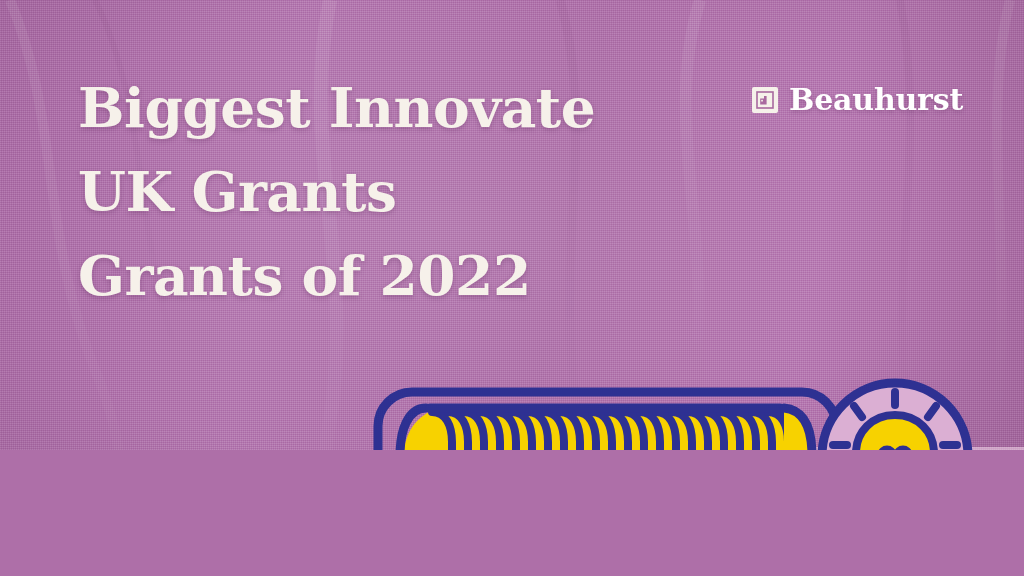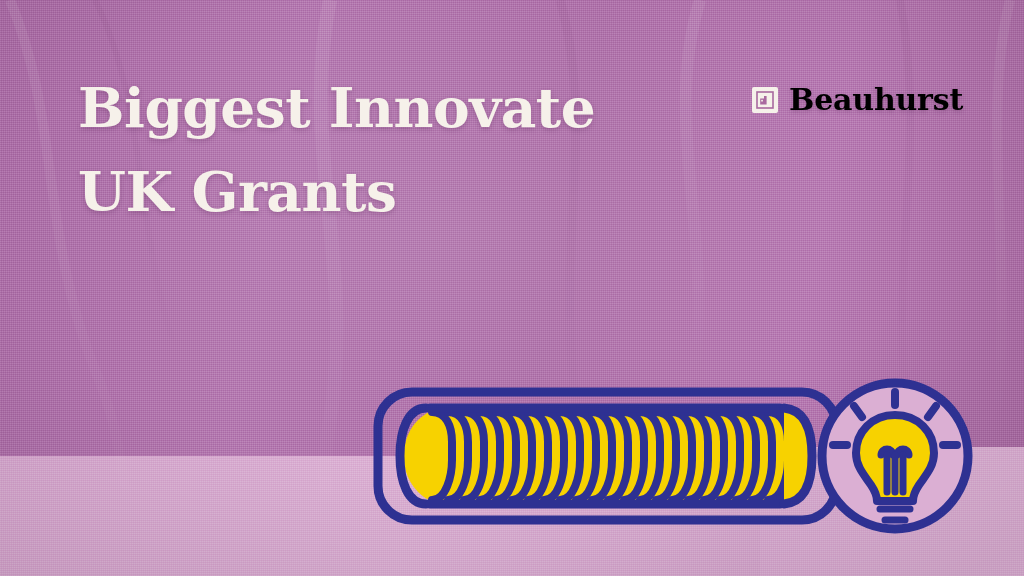--- a/index.html
+++ b/index.html
@@ -6,21 +6,21 @@
   * { margin:0; padding:0; box-sizing:border-box; }
   html,body { width:1024px; height:576px; overflow:hidden; }
   body {
     font-family:"Liberation Serif", serif;
     background:#AE6FA8;
   }
 
   #banner {
     position:relative;
     width:1024px;
-    height:576px;
+    height:450px;
     overflow:hidden;
     background:#AE6FA8;
   }
 
   
   .band-top {
     position:absolute; left:0; top:0; width:1024px; height:456px;
     background:
       linear-gradient(100deg, #A96BA4 0%, #B276AE 28%, #AD70A8 55%, #B577B0 78%, #A96CA3 100%);
   }
@@ -78,21 +78,21 @@
     display:flex; align-items:center; gap:11px;
   }
   .brand-mark {
     width:26px; height:26px;
     background:#F6F1EA;
     border-radius:2px;
     display:flex; align-items:center; justify-content:center;
     flex:0 0 auto;
   }
   .brand-name {
-    color:#000000;
+    color:#ffffff;
     font-family:"DejaVu Serif","Liberation Serif",serif;
     font-weight:700;
     font-size:30px;
     letter-spacing:-0.2px;
     text-shadow:0 2px 4px rgba(90,35,85,0.28);
   }
 
   
   .illustration {
     position:absolute;
@@ -130,20 +130,21 @@
     <path d="M 900 0 C 930 160 880 300 915 456" stroke="url(#creaseDark)" stroke-width="8" fill="none"></path>
     <path d="M 1010 0 C 980 120 1015 260 995 440" stroke="url(#creaseFade)" stroke-width="10" fill="none"></path>
   </svg>
 
   <div class="texture"></div>
   <div class="vignette"></div>
 
   <h1 class="headline">
     <span class="line">Biggest Innovate</span>
     <span class="line">UK Grants</span>
+    <span class="line">Grants of 2022</span>
   </h1>
 
   <div class="brand">
     <span class="brand-mark">
       <svg width="18" height="18" viewBox="0 0 18 18" aria-hidden="true">
         <rect x="1" y="1" width="16" height="16" fill="none" stroke="#A9699F" stroke-width="1.6"></rect>
         <path d="M4.2 13.6 V7.6 H8.0 V5.0 H10.6 V13.6 Z" fill="#A9699F"></path>
         <rect x="5.2" y="8.8" width="1.7" height="1.7" fill="#F6F1EA"></rect>
       </svg>
     </span>

